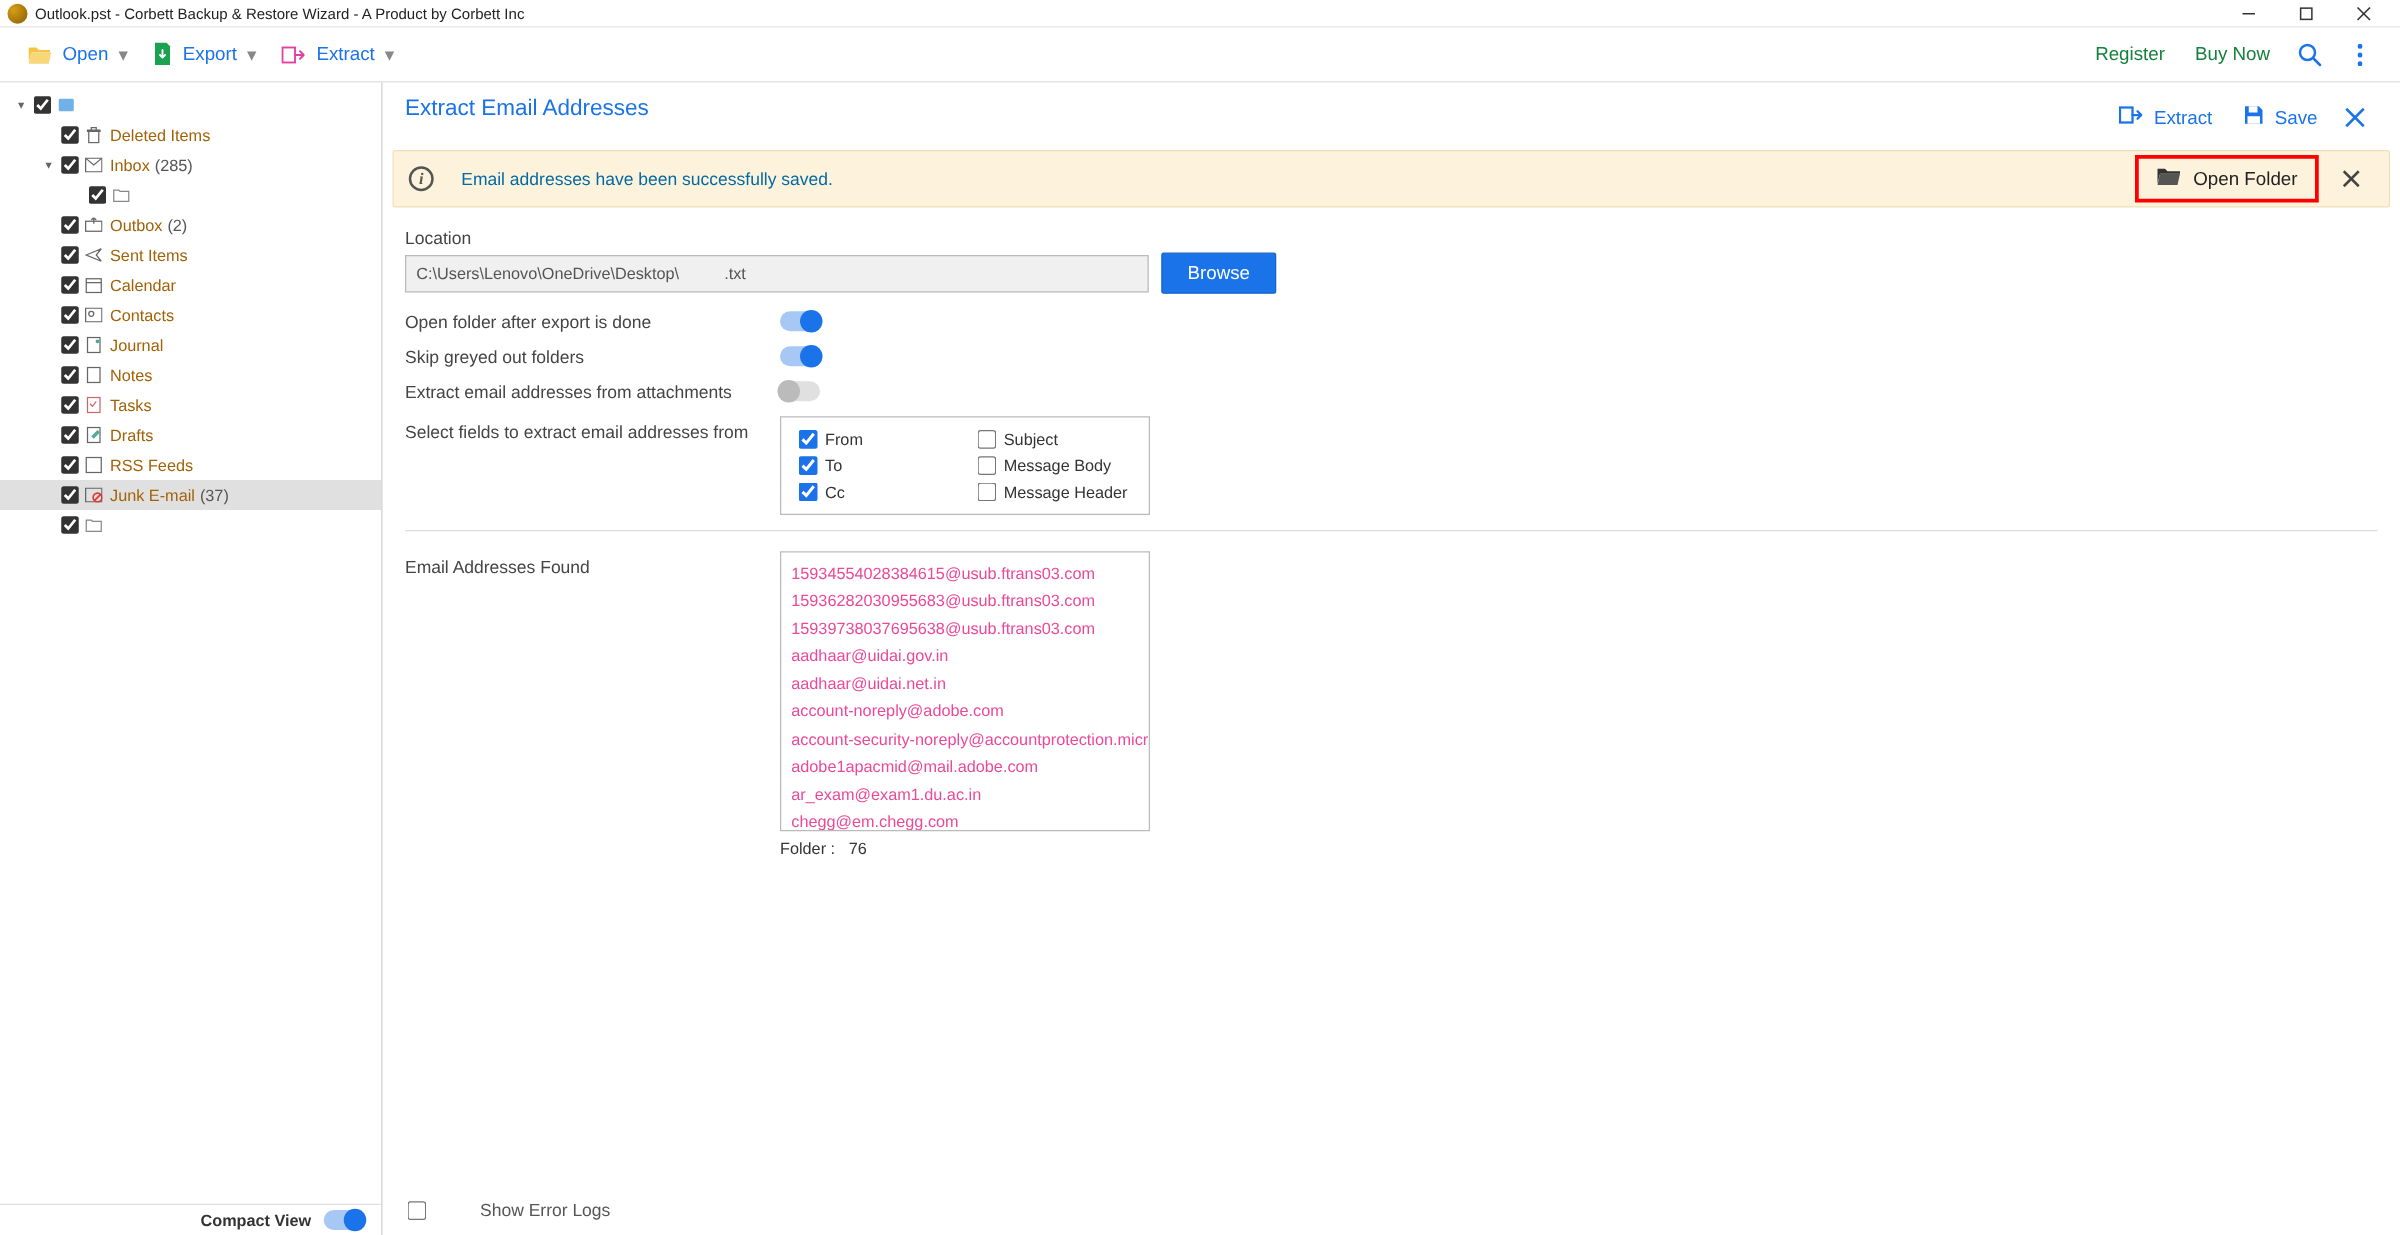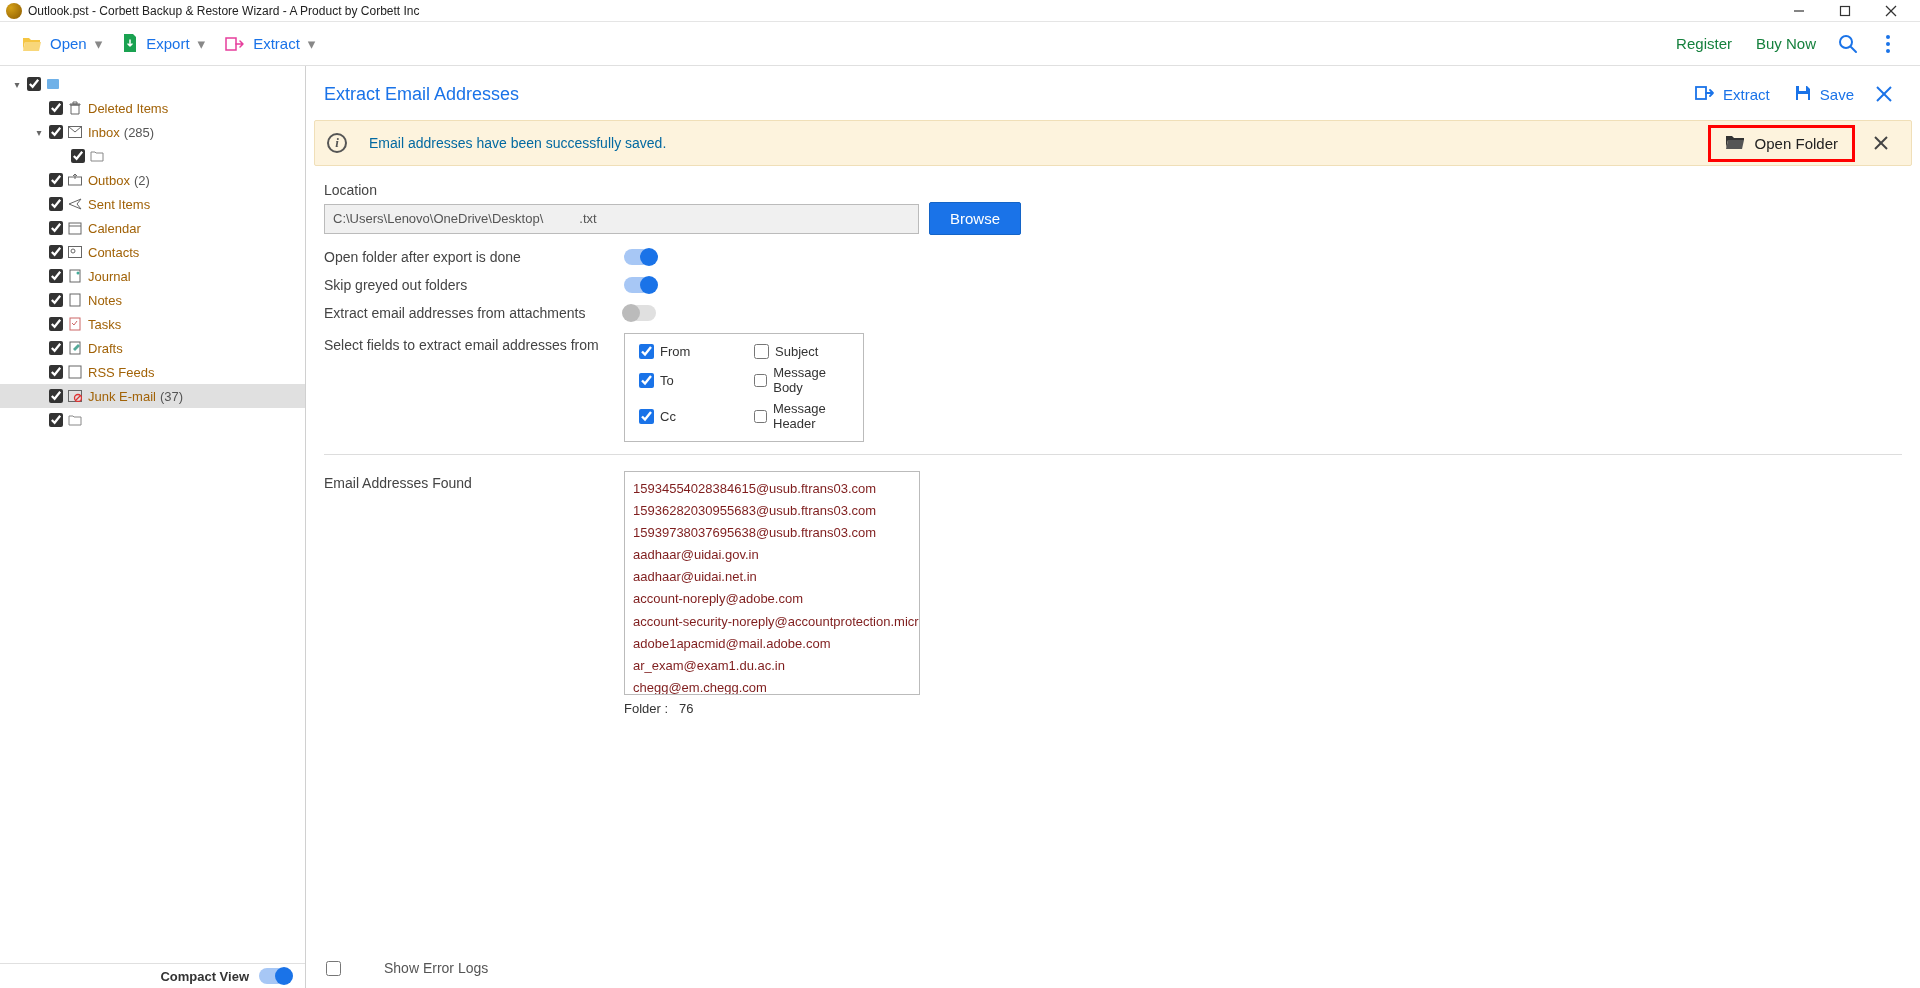--- a/index.html
+++ b/index.html
@@ -31,21 +31,21 @@
 .tree-expand { width: 14px; text-align: center; color: #666; font-size: 10px; }
 .tree-check { width: 14px; height: 14px; margin: 0 3px; accent-color: #333; }
 .tree-icon { width: 18px; display: inline-flex; align-items: center; justify-content: center; color: #666; }
 .tree-label { margin-left: 4px; font-size: 13px; color: #a16207; }
 .tree-count { margin-left: 4px; color: #555; }
 .sidebar-footer { display: flex; align-items: center; justify-content: flex-end; padding: 4px 14px; border-top: 1px solid #e0e0e0; }
 .sidebar-footer-label { font-weight: 600; margin-right: 10px; color: #333; }
 
 
 .content { flex: 1; display: flex; flex-direction: column; overflow: hidden; }
-.content-header { display: flex; align-items: center; padding: 10px 18px 8px; }
+.content-header { display: flex; padding: 10px 18px 8px; }
 .content-title { flex: 1; color: #1a73e8; font-size: 18px; font-weight: 400; }
 .hdr-btn { display: flex; align-items: center; color: #1a73e8; font-size: 15px; padding: 6px 12px; cursor: pointer; }
 .hdr-btn .hicon { margin-right: 8px; }
 .hdr-close { width: 36px; height: 36px; display: flex; align-items: center; justify-content: center; color: #1a73e8; cursor: pointer; }
 
 
 .notif { margin: 0 8px 10px; display: flex; align-items: center; background: #fdf3dd; border: 1px solid #f0dfb8; border-radius: 2px; height: 46px; padding: 0 12px; }
 .notif-icon { width: 20px; height: 20px; border: 2px solid #555; border-radius: 50%; display: flex; align-items: center; justify-content: center; font-weight: bold; font-family: Georgia, serif; color: #555; margin-right: 22px; font-style: italic; }
 .notif-text { flex: 1; color: #0369a1; font-size: 14px; }
 .open-folder-btn { display: flex; align-items: center; border: 3px solid #ff0000; padding: 6px 14px; cursor: pointer; color: #222; font-size: 15px; }
@@ -59,30 +59,30 @@
 .loc-field { width: 595px; height: 30px; background: #f0f0f0; border: 1px solid #bbb; padding: 0 8px; font-size: 13px; color: #555; }
 .browse-btn { margin-left: 10px; background: #1a73e8; color: #fff; border: 1px solid #1464c7; padding: 7px 20px; font-size: 15px; cursor: pointer; border-radius: 2px; }
 
 .toggle { position: relative; width: 32px; height: 16px; background: #ccc; border-radius: 8px; cursor: pointer; }
 .toggle::after { content: ""; position: absolute; top: -1px; width: 18px; height: 18px; background: #1a73e8; border-radius: 50%; transition: left .1s; }
 .toggle.on::after { left: 16px; }
 .toggle.on { background: #a7c7f5; }
 .toggle.off::after { left: -2px; background: #bbb; }
 .toggle.off { background: #e0e0e0; }
 
-.fields-box { border: 1px solid #bbb; padding: 10px 14px; width: 240px; }
+.fields-box { border: 1px solid #bbb; padding: 10px 14px; width: 296px; }
 .fields-grid { display: grid; grid-template-columns: 1fr 1fr; gap: 6px 20px; }
 .field-item { display: flex; align-items: center; font-size: 13px; color: #333; }
 .field-item input { width: 15px; height: 15px; margin-right: 6px; accent-color: #1a73e8; }
 
 .divider { border: none; border-top: 1px solid #ddd; margin: 12px 0 16px; }
 
 .email-list { width: 296px; height: 224px; border: 1px solid #bbb; overflow-y: scroll; overflow-x: scroll; }
 .email-list-inner { padding: 6px 8px; }
-.email-item { font-size: 13px; color: #7f1d1d; line-height: 1.7; white-space: nowrap; }
+.email-item { font-size: 13px; color: #ec4899; line-height: 1.7; white-space: nowrap; }
 .total-row { font-size: 13px; color: #333; margin-top: 6px; }
 
 .error-logs-row { display:flex; align-items:center; position: absolute; bottom: 12px; left: 326px; gap: 35px; }
 .error-logs-row input { width:15px; height:15px; margin-right:8px; }
 .error-logs-row span { color:#555; font-size:14px; }
 
 
 .loc-block .form-label { width: auto; margin-bottom:4px; }
 .loc-block { display:block; margin-bottom:14px; }
 .loc-input-row { display:flex; align-items:center; }

